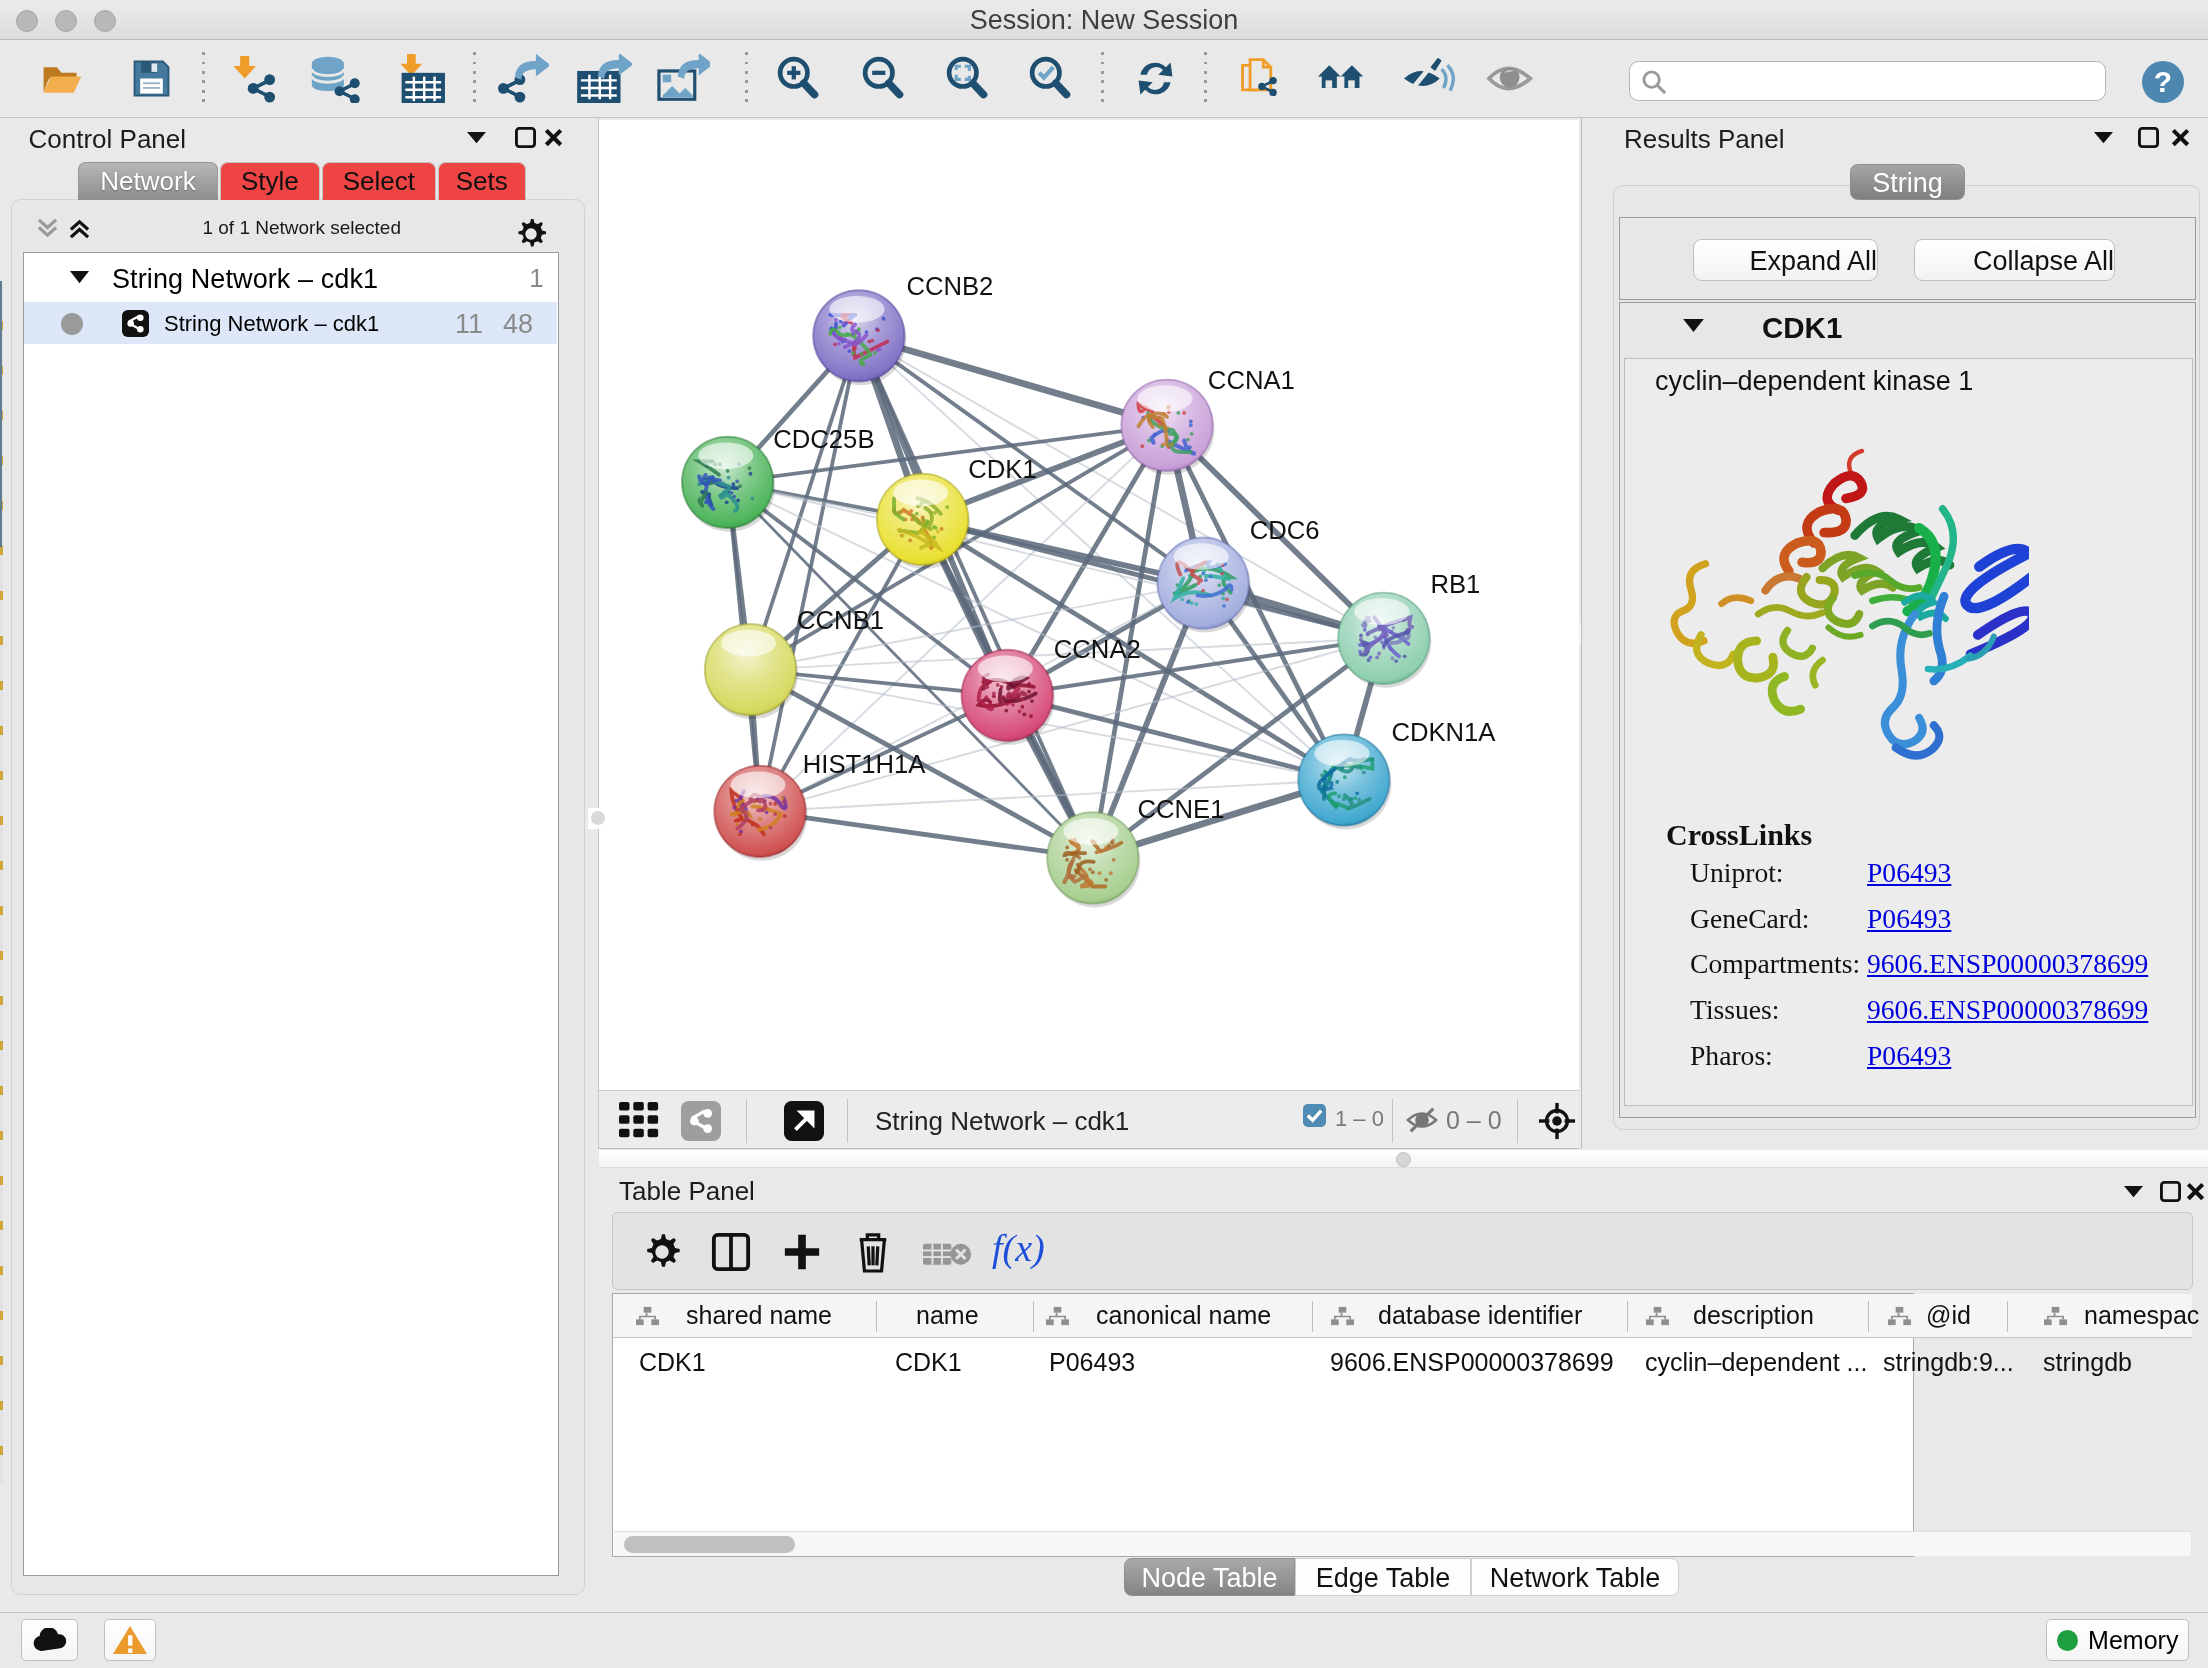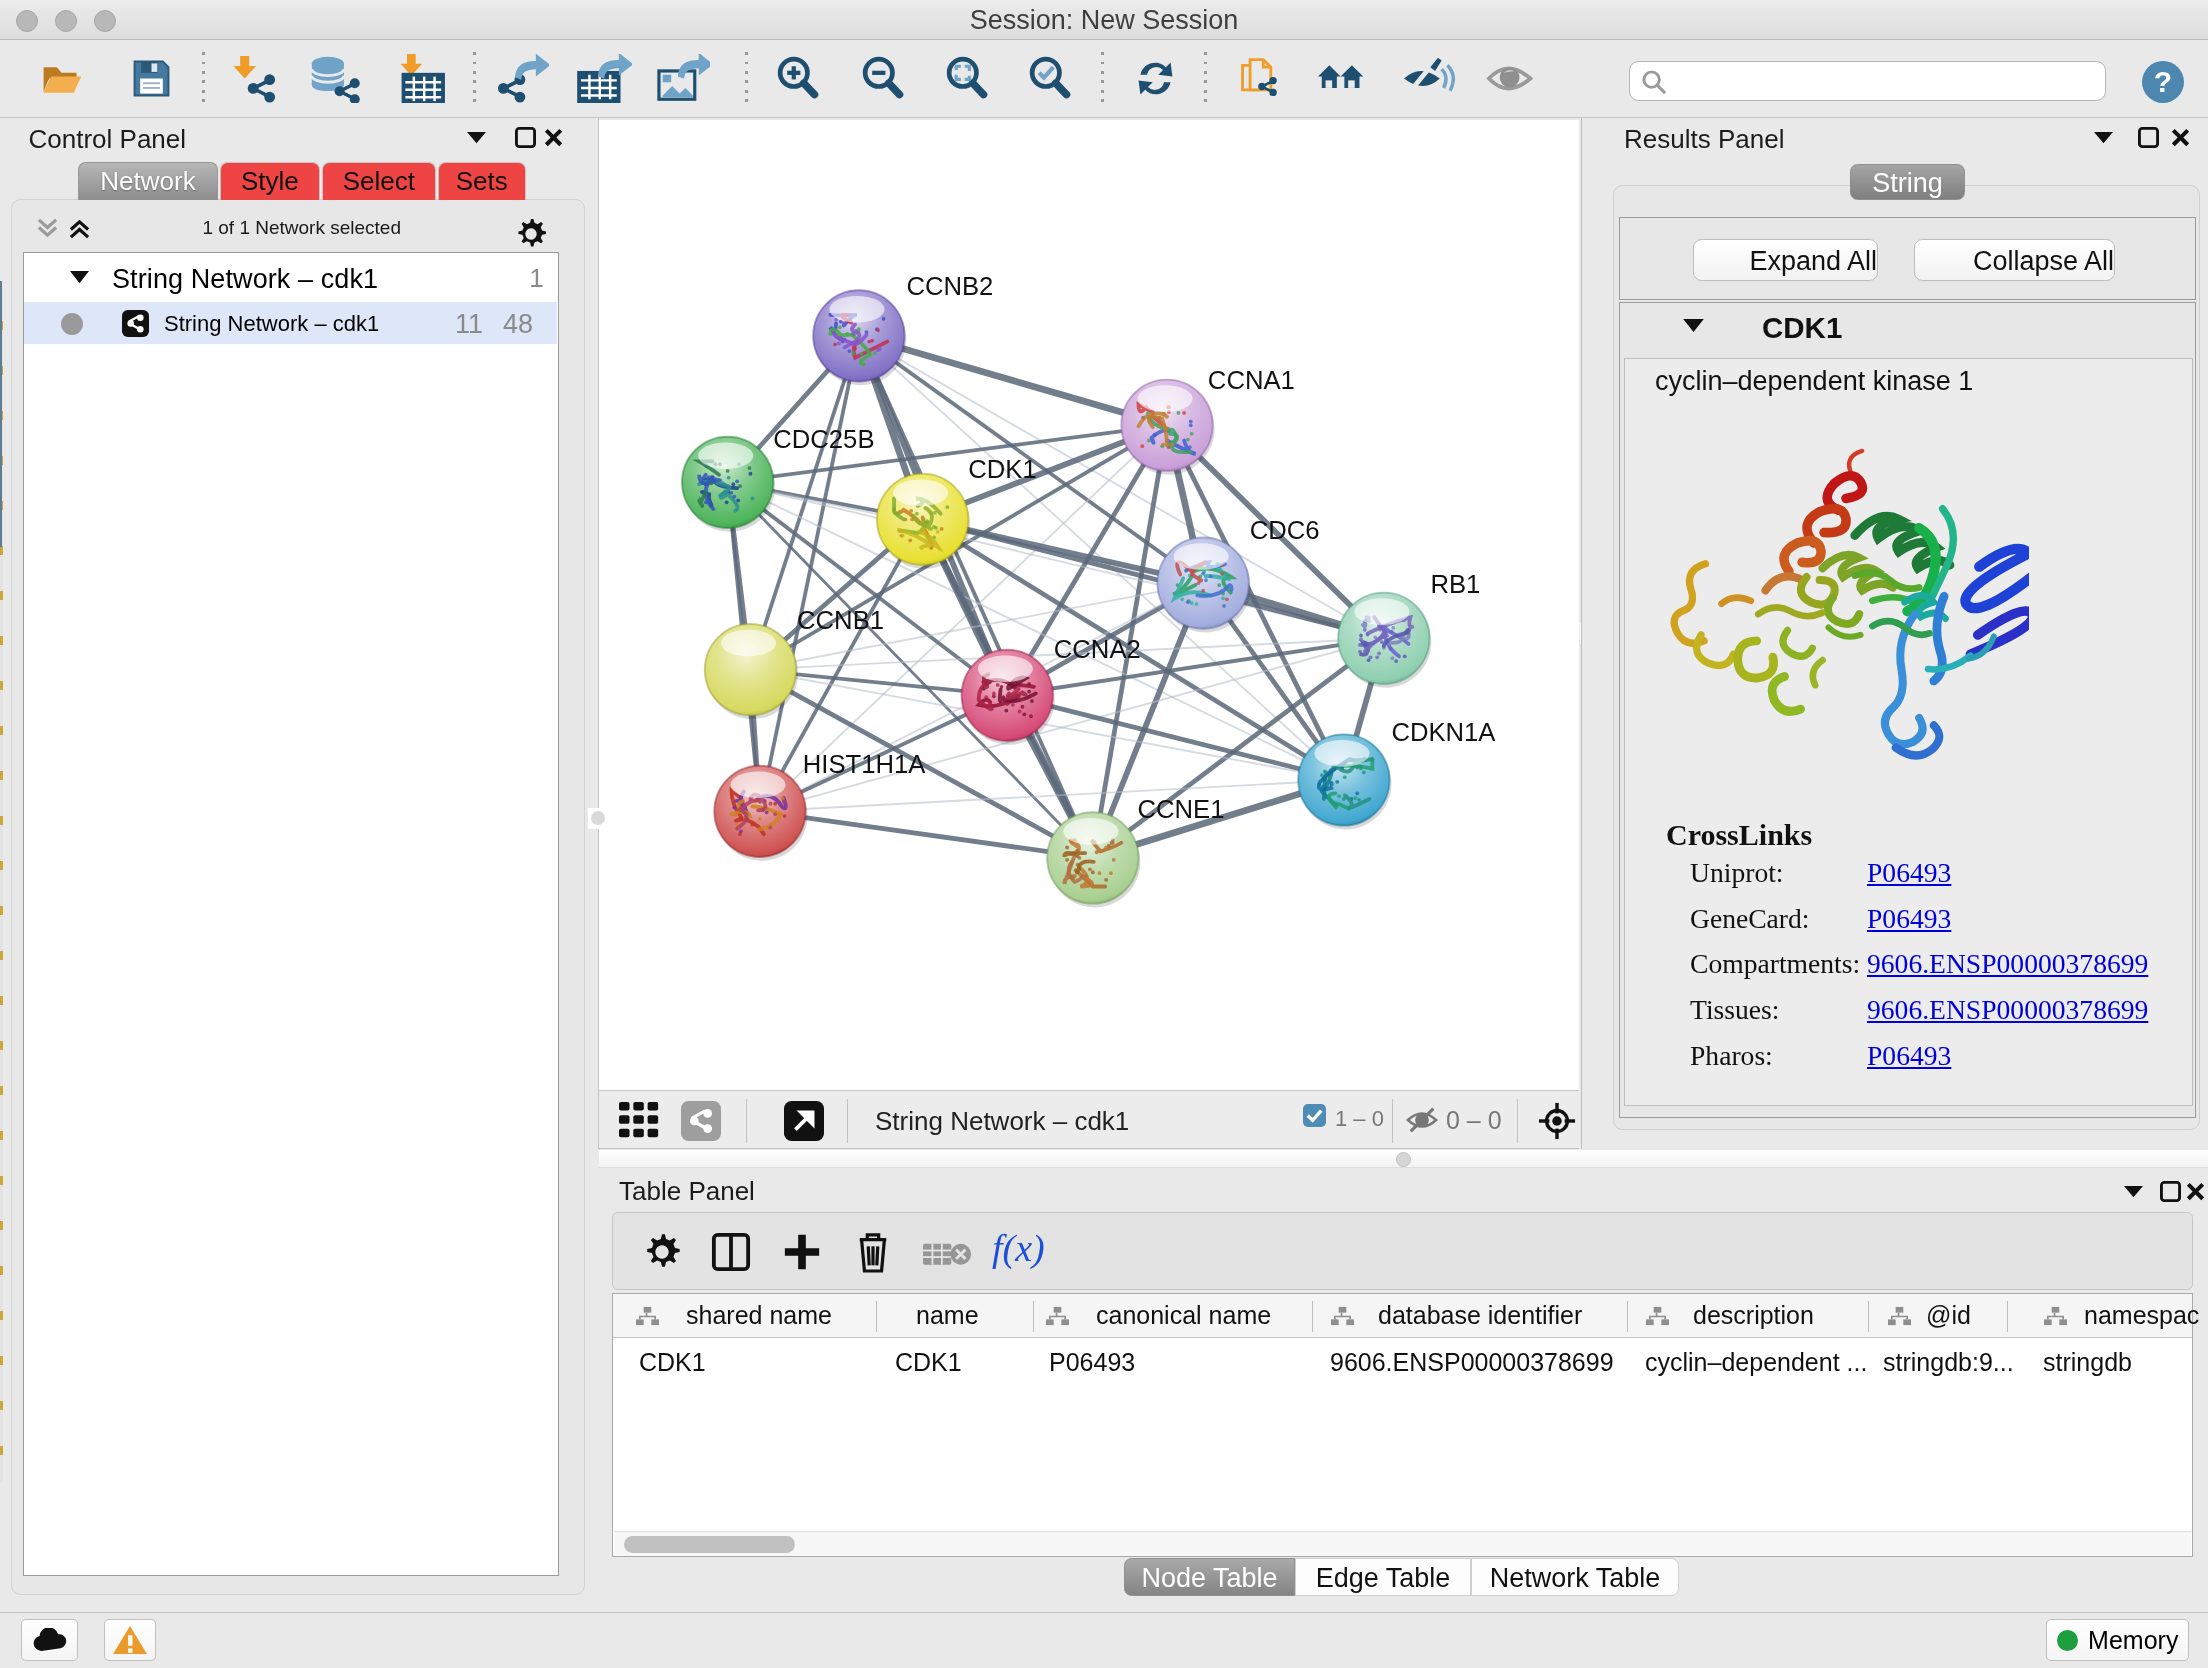--- a/index.html
+++ b/index.html
@@ -60,21 +60,21 @@
   font-size:27px; color:#111; text-align:right; }
 #rp-inner { position:absolute; left:1624px; top:358px; width:569px; height:748px; background:#ececec; border:1px solid #bdbdbd; }
 .serif { font-family:"Liberation Serif", serif; }
 .xl-label { position:absolute; font-size:27.6px; color:#111; }
 .xl-link { position:absolute; font-size:27.6px; color:#0000dd; text-decoration:underline; }
 
 
 #tp-title { position:absolute; left:619px; top:1176px; font-size:26px; color:#1c1c1c; }
 #tp-toolbar { position:absolute; left:612px; top:1212px; width:1581px; height:78px; background:#e3e3e3;
   border:1px solid #c6c6c6; border-radius:5.7px; }
-#tp-table { position:absolute; left:612px; top:1293px; width:1581px; height:264px; background:#fff; border:1px solid #a9a9a9; }
+#tp-table { position:absolute; left:612px; top:1293px; width:1302px; height:264px; background:#fff; border:1px solid #a9a9a9; }
 #tp-header { position:absolute; left:0; top:0; width:1579px; height:44px; background:#f5f5f5; border-bottom:1px solid #c4c4c4; }
 .hdrico { position:absolute; top:10.5px; }
 .hdrtxt { position:absolute; top:6.7px; font-size:25px; color:#111; }
 .celltxt { position:absolute; top:54px; font-size:25px; color:#111; }
 .colsep { position:absolute; top:6.7px; width:1px; height:31px; background:#bdbdbd; }
 #tp-scroll { position:absolute; left:1px; top:237px; width:1577px; height:25px; background:#f7f7f7; border-top:1px solid #e0e0e0; }
 #tp-thumb { position:absolute; left:9.5px; top:3.8px; width:171px; height:17px; background:#c0c0c0; border-radius:8.6px; }
 .btab { position:absolute; top:1558px; height:38px; border:1px solid #cfcfcf; background:#fdfdfd; color:#111;
   font-size:27px; text-align:center; line-height:38px; }
 .btab.sel { background:linear-gradient(#a9a9a9,#848484); color:#fff; border-color:#8f8f8f; }

